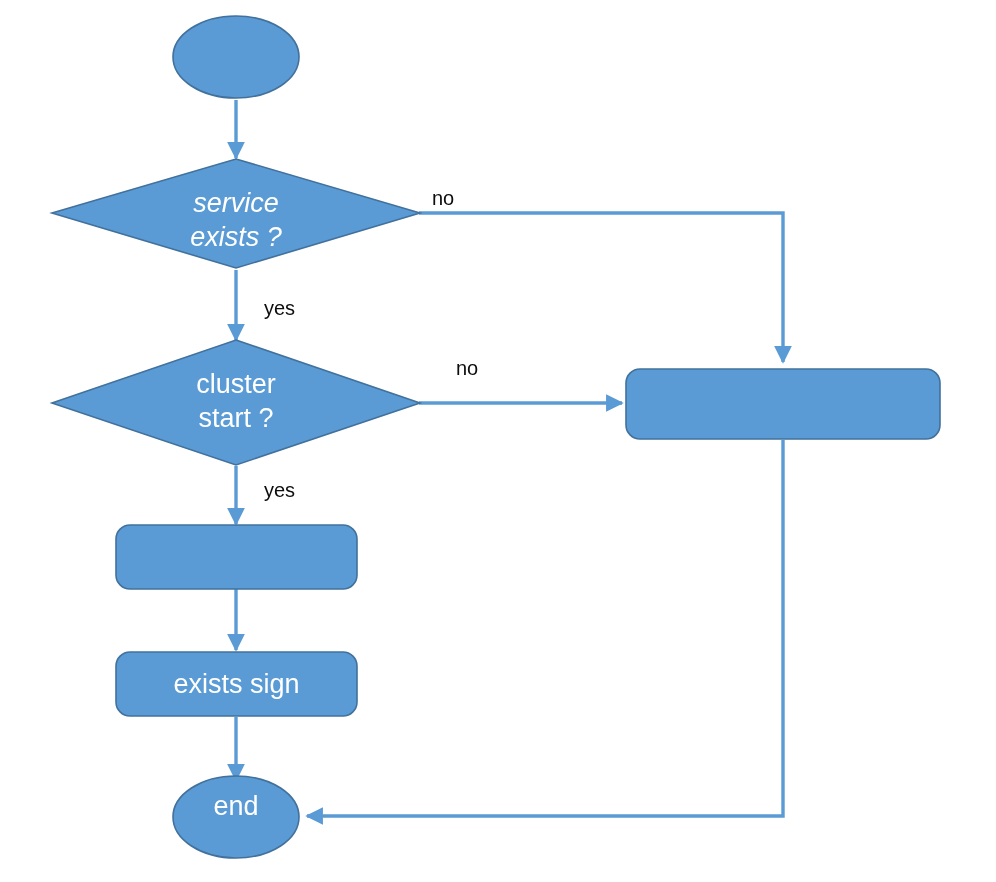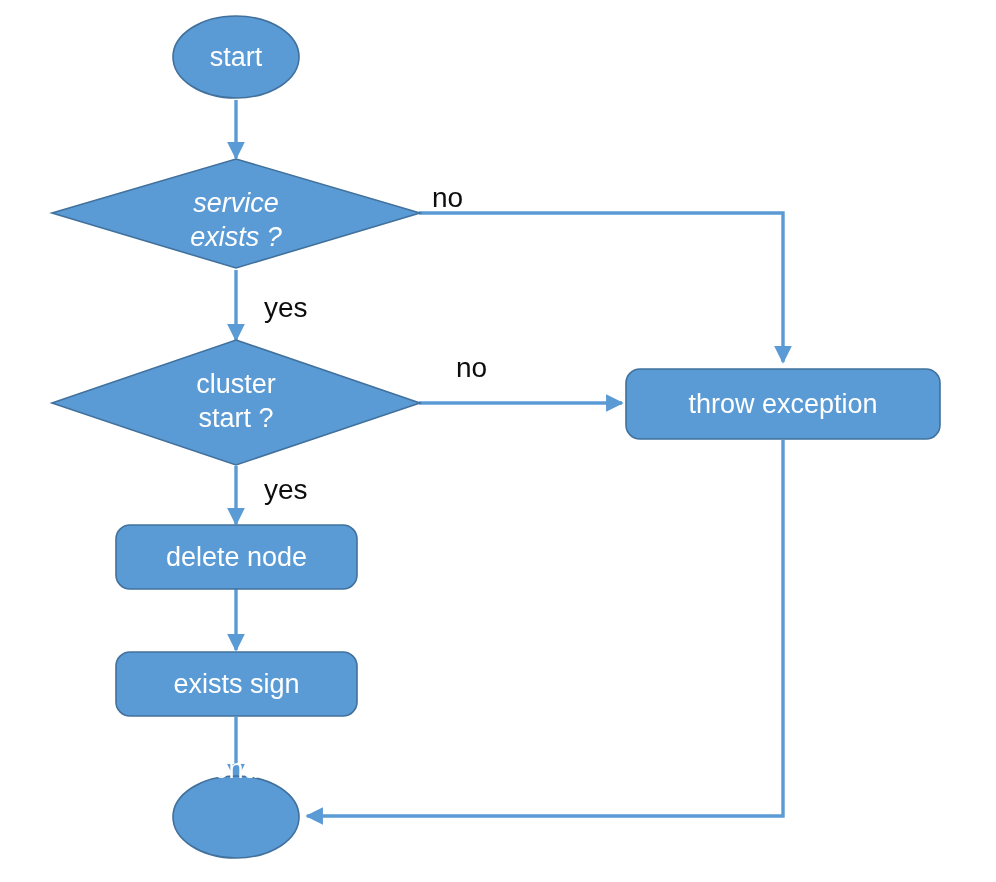--- a/index.html
+++ b/index.html
@@ -33,21 +33,21 @@
     line-height: 34px;
     text-align: center;
     white-space: pre-line;
     pointer-events: none;
     letter-spacing: 0px;
   }
   .edge-label {
     position: absolute;
     color: #0d0d0d;
     font-family: "Liberation Sans", sans-serif;
-    font-size: 28px;
+    font-size: 20px;
     line-height: 30px;
     text-align: center;
     white-space: nowrap;
   }
 </style>
 </head>
 <body>
 
 <div id="canvas">
 
@@ -93,35 +93,32 @@
 
     <rect x="116" y="525" width="241" height="64" rx="14" ry="14" fill="#5B9BD5" stroke="#41719C" stroke-width="1.6"></rect>
 
     <rect x="116" y="652" width="241" height="64" rx="14" ry="14" fill="#5B9BD5" stroke="#41719C" stroke-width="1.6"></rect>
 
     <rect x="626" y="369" width="314" height="70" rx="14" ry="14" fill="#5B9BD5" stroke="#41719C" stroke-width="1.6"></rect>
 
     <ellipse cx="236" cy="817" rx="63" ry="41" fill="#5B9BD5" stroke="#41719C" stroke-width="1.6"></ellipse>
   </svg>
 
-  <div class="node-label" style="left:136px; top:40px; width:200px;">start</div>
 
   <div class="node-label" style="left:136px; top:186px; width:200px;font-style:italic;">service
 exists ?</div>
 
   <div class="node-label" style="left:136px; top:367px; width:200px;">cluster
 start ?</div>
 
-  <div class="node-label" style="left:116px; top:540px; width:241px;">delete node</div>
 
   <div class="node-label" style="left:116px; top:667px; width:241px;">exists sign</div>
 
-  <div class="node-label" style="left:626px; top:387px; width:314px;">throw exception</div>
 
-  <div class="node-label" style="left:136px; top:752px; width:200px;">end</div>
+  <div class="node-label" style="left:136px; top:789px; width:200px;">end</div>
 
   <div class="edge-label" style="left:432px; top:183px; width:60px; text-align:left;">no</div>
 
   <div class="edge-label" style="left:264px; top:293px; width:80px; text-align:left;">yes</div>
 
   <div class="edge-label" style="left:456px; top:353px; width:60px; text-align:left;">no</div>
 
   <div class="edge-label" style="left:264px; top:475px; width:80px; text-align:left;">yes</div>
 
 </div>

